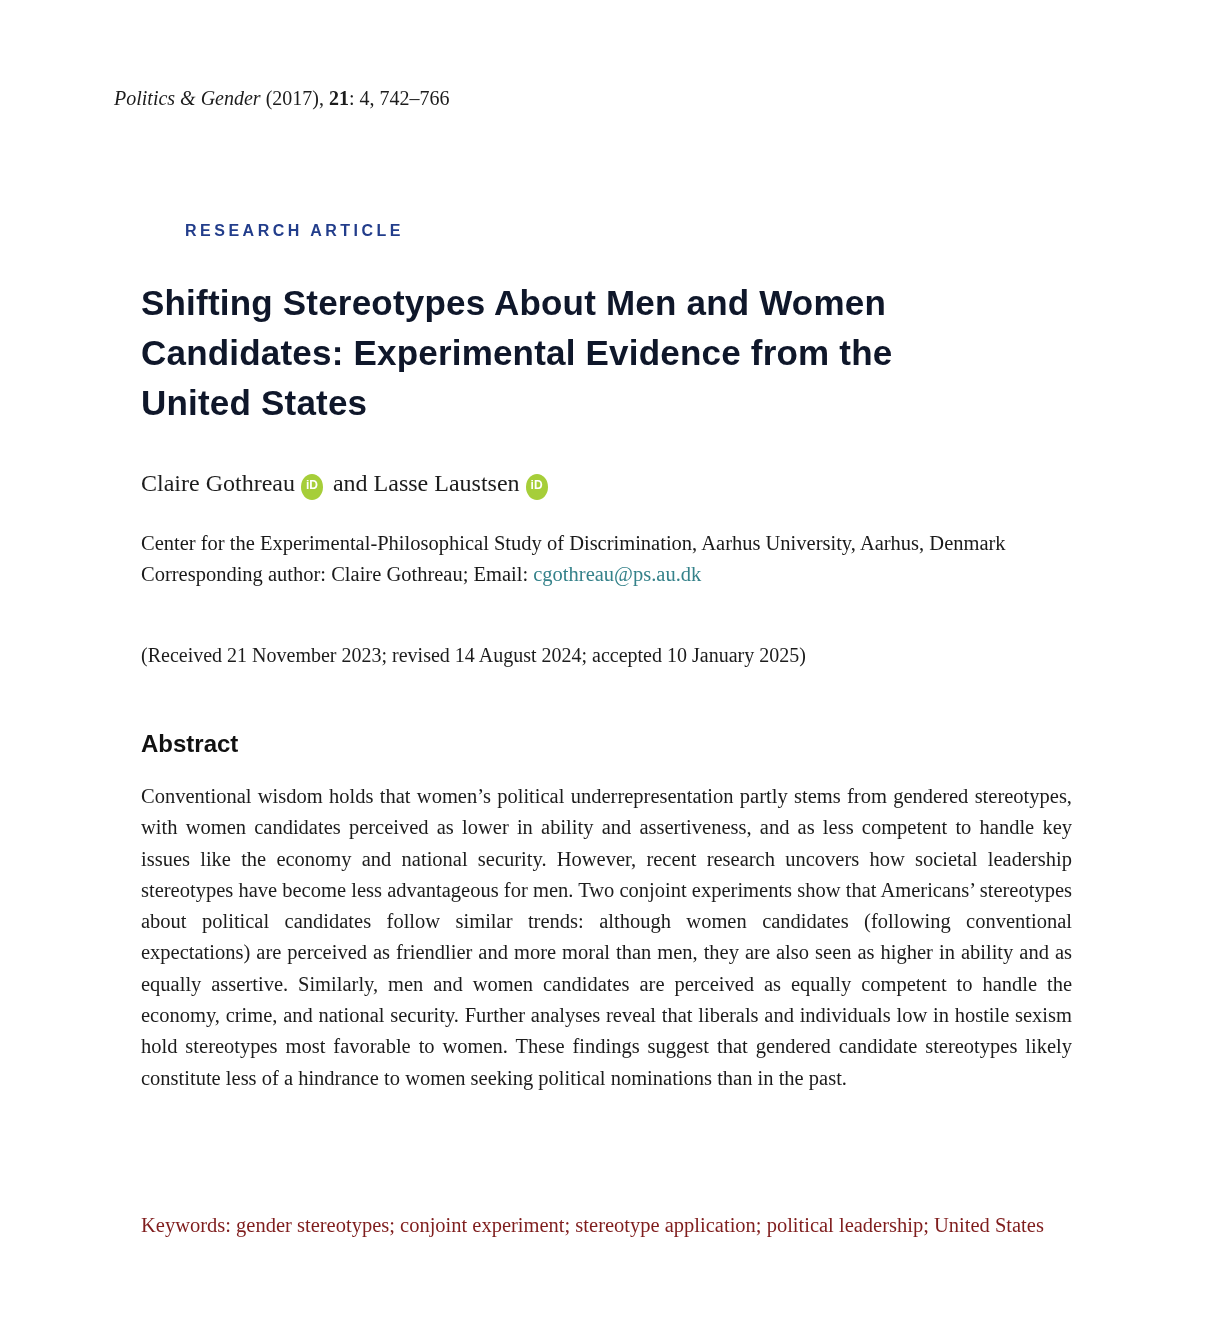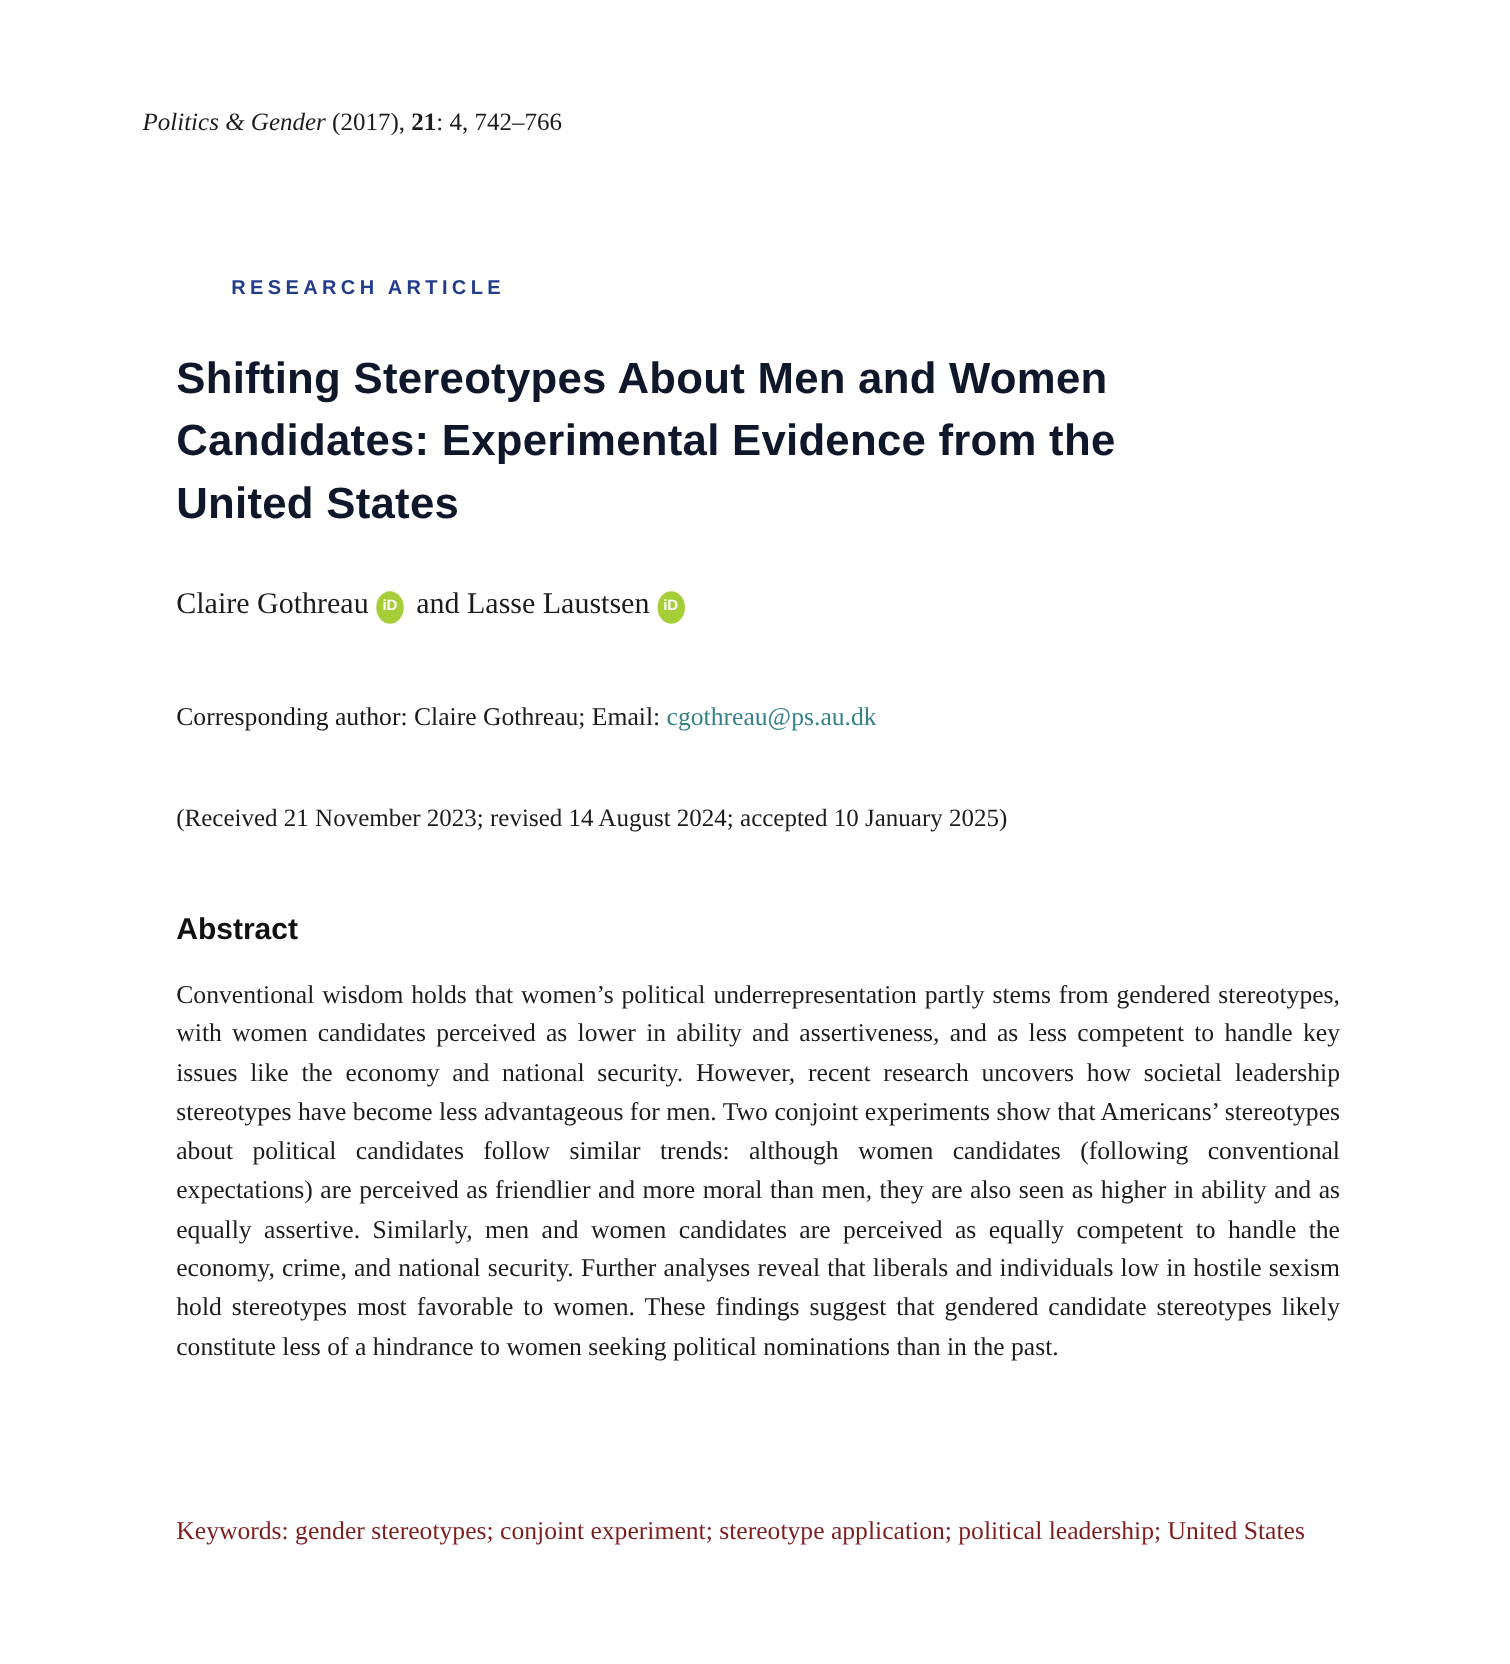--- a/index.html
+++ b/index.html
@@ -149,21 +149,21 @@
 
     <div class="section-label">RESEARCH ARTICLE</div>
 
     <h1 class="article-title">Shifting Stereotypes About Men and Women Candidates: Experimental Evidence from the United States</h1>
 
     <div class="authors-line">
       <span>Claire Gothreau</span><span class="orcid-icon">iD</span><span> and </span><span>Lasse Laustsen</span><span class="orcid-icon">iD</span>
     </div>
 
     <div class="affiliation-block">
-      <br>
+      <span>Center for the Experimental-Philosophical Study of Discrimination, Aarhus University, Aarhus, Denmark</span><br>
       <span class="bold">Corresponding author:</span><span> Claire Gothreau; Email: </span><a class="link">cgothreau@ps.au.dk</a>
     </div>
 
     <div class="history-line">(Received 21 November 2023; revised 14 August 2024; accepted 10 January 2025)</div>
 
     <h2 class="abstract-heading">Abstract</h2>
     <div class="abstract-body">Conventional wisdom holds that women’s political underrepresentation partly stems from gendered stereotypes, with women candidates perceived as lower in ability and assertiveness, and as less competent to handle key issues like the economy and national security. However, recent research uncovers how societal leadership stereotypes have become less advantageous for men. Two conjoint experiments show that Americans’ stereotypes about political candidates follow similar trends: although women candidates (following conventional expectations) are perceived as friendlier and more moral than men, they are also seen as higher in ability and as equally assertive. Similarly, men and women candidates are perceived as equally competent to handle the economy, crime, and national security. Further analyses reveal that liberals and individuals low in hostile sexism hold stereotypes most favorable to women. These findings suggest that gendered candidate stereotypes likely constitute less of a hindrance to women seeking political nominations than in the past.</div>
 
     <div class="keywords-block">
       <span class="bold">Keywords:</span><span> gender stereotypes; conjoint experiment; stereotype application; political leadership; United States</span>

